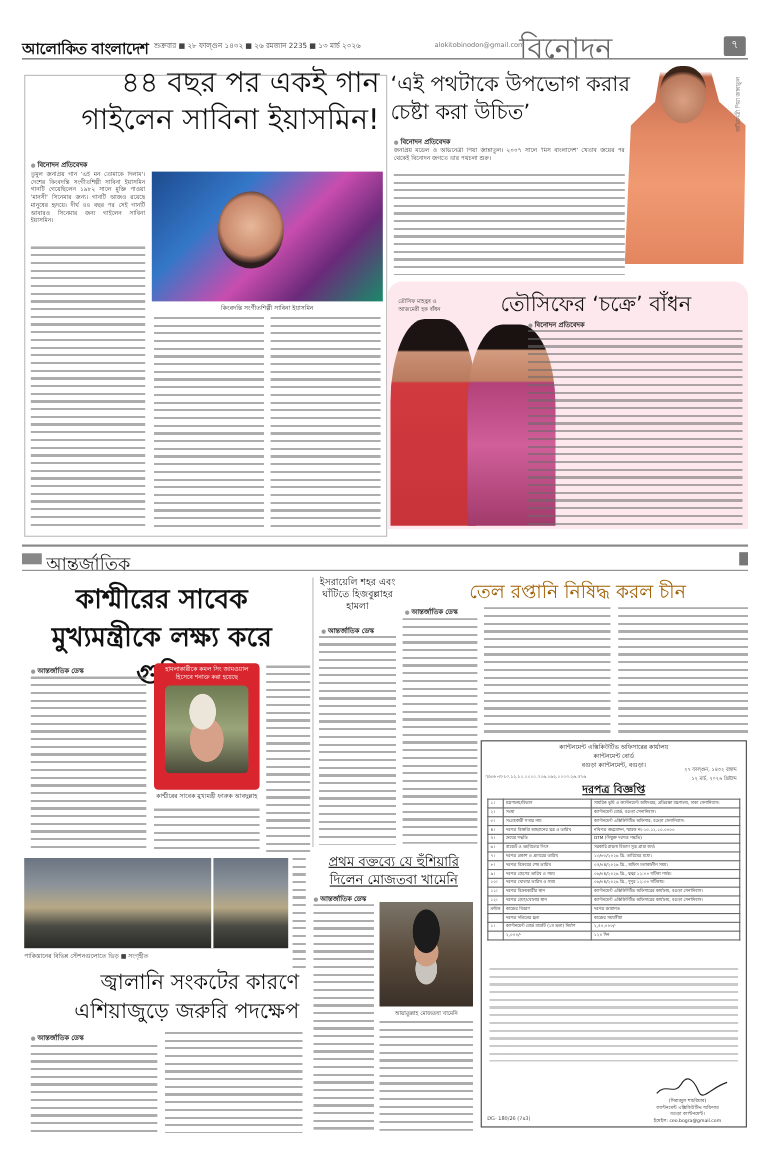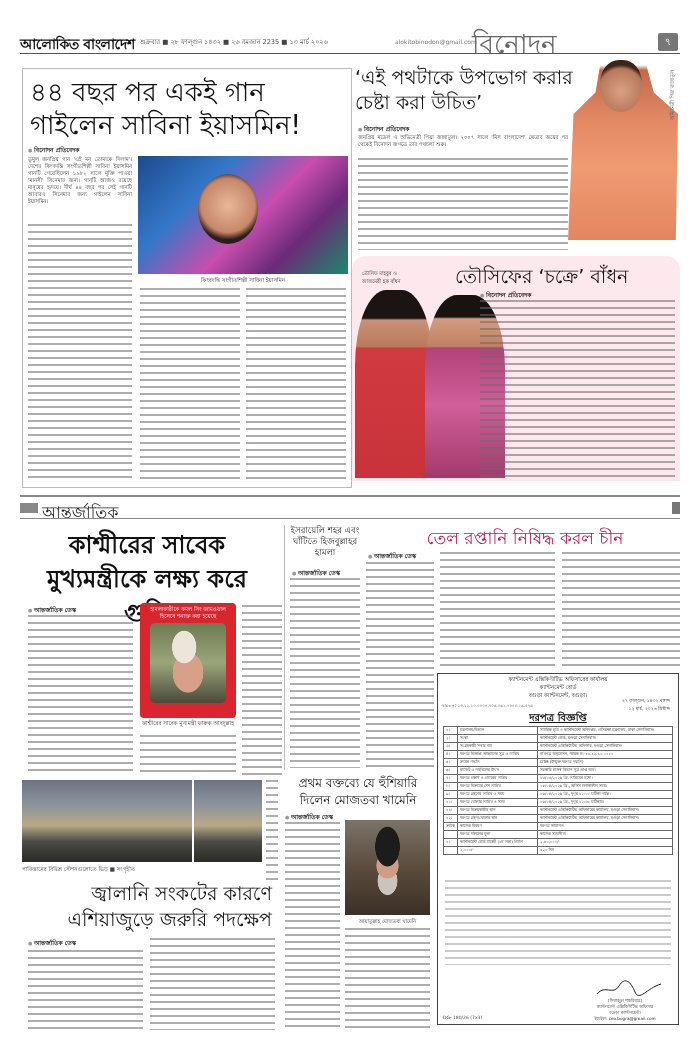--- a/index.html
+++ b/index.html
@@ -17,21 +17,21 @@
 
   
   .body-text { font-size: 5.3px; line-height: 7px; color: #333; text-align: justify; overflow: hidden; }
   .filler { background: repeating-linear-gradient(to bottom, #6a6a6a 0px, #6a6a6a 2px, transparent 2px, transparent 7px); opacity: 0.55; }
   .byline { font-size: 6px; font-weight: bold; color: #222; }
   .byline::before { content: "● "; color: #999; font-size: 5px; }
   .caption { font-size: 5.5px; color: #333; text-align: center; }
 
   
   .lead-box { left: 22px; top: 68px; width: 330px; height: 420px; border: 1px solid #bbb; }
-  .lead-head { left: 30px; top: 76px; width: 315px; font-size: 26px; line-height: 33px; text-align: left; color: #111; }
+  .lead-head { left: 30px; top: 60px; width: 315px; font-size: 26px; line-height: 33px; text-align: right; color: #111; }
   .photo-sabina { left: 138px; top: 156px; width: 210px; height: 118px; background: linear-gradient(135deg, #1d4b8f 0%, #3477c8 30%, #c84dae 55%, #6b2a7a 75%, #1a8a6a 100%); }
   .photo-sabina .face { position: absolute; left: 60px; top: 18px; width: 60px; height: 70px; border-radius: 50%; background: radial-gradient(circle at 50% 45%, #e7b79a 0%, #c8876a 55%, #2b1d1d 70%); }
 
   
   .rt-head { left: 355px; top: 65px; width: 240px; font-size: 19px; line-height: 25px; color: #111; }
   .photo-model { left: 568px; top: 60px; width: 110px; height: 180px; background: linear-gradient(to bottom, transparent 0px, transparent 5px, #c36a4c 10px, #e48a65 35%, #f09a72 60%, #e38660 100%); clip-path: polygon(30% 0, 70% 0, 78% 18%, 100% 30%, 98% 100%, 0 100%, 5% 30%, 25% 18%); }
   .photo-model .head { position: absolute; left: 32px; top: 0; width: 42px; height: 52px; border-radius: 45% 45% 50% 50%; background: radial-gradient(circle at 50% 60%, #d9a184 0%, #b8775a 60%, #3b2418 70%); }
   .model-credit { left: 668px; top: 70px; font-size: 5px; color: #555; writing-mode: vertical-rl; transform: rotate(180deg); }
 
   
@@ -51,31 +51,31 @@
   
   .kash-head { left: 22px; top: 528px; width: 250px; font-size: 24px; line-height: 34px; text-align: center; font-weight: bold; color: #111; }
   .kash-box { left: 140px; top: 603px; width: 96px; height: 115px; background: #d9252e; border-radius: 4px; }
   .kash-box-title { left: 143px; top: 606px; width: 90px; font-size: 5.5px; color: #fff; text-align: center; line-height: 7px; }
   .photo-farooq { left: 150px; top: 623px; width: 76px; height: 80px; border-radius: 5px; background: radial-gradient(ellipse at 45% 30%, #ece6da 0 20%, transparent 21%), radial-gradient(ellipse at 50% 62%, #d6a188 0 28%, transparent 29%), linear-gradient(to bottom, #6e7a52, #9aa57a 50%, #4a4a3a); }
 
   
   .isr-head { left: 290px; top: 525px; width: 70px; font-size: 8.5px; line-height: 11px; text-align: center; color: #222; }
 
   
-  .china-head { left: 370px; top: 525px; width: 310px; font-size: 17px; text-align: center; color: #be185d; }
+  .china-head { left: 370px; top: 525px; width: 310px; font-size: 17px; text-align: center; color: #a16207; }
 
   
   .photo-street { left: 22px; top: 780px; width: 240px; height: 82px; background: linear-gradient(to bottom, #6b7582 0%, #8c939a 30%, #b7a986 55%, #4c4c46 75%, #2a2a26 100%); }
   .photo-street .seg { position: absolute; top: 0; height: 100%; width: 2px; background: #fff; }
   .street-caption { left: 22px; top: 866px; font-size: 5.5px; color: #444; }
 
   .fuel-head { left: 22px; top: 880px; width: 250px; font-size: 19px; line-height: 26px; text-align: right; color: #111; }
 
   
-  .moj-head { left: 283px; top: 775px; width: 150px; font-size: 12px; line-height: 17px; text-align: center; color: #111; }
+  .moj-head { left: 283px; top: 775px; width: 150px; font-size: 12px; line-height: 17px; text-align: center; color: #111; text-decoration: underline; }
   .photo-moj { left: 345px; top: 820px; width: 85px; height: 95px; background: radial-gradient(ellipse at 50% 28%, #1c1c1c 0 20%, transparent 21%), radial-gradient(ellipse at 50% 48%, #cf9d81 0 18%, transparent 19%), radial-gradient(ellipse at 50% 64%, #c9c4be 0 16%, transparent 17%), linear-gradient(to bottom, #7a7468 0%, #5b4c3d 50%, #3a3028 100%); }
   .moj-caption { left: 345px; top: 918px; width: 85px; font-size: 5px; color: #333; text-align: center; }
 
   
   .ad-box { left: 437px; top: 673px; width: 242px; height: 352px; border: 1px solid #444; background: #fff; }
   .ad-title-1 { left: 437px; top: 676px; width: 242px; font-size: 5.5px; text-align: center; color: #222; }
   .ad-title-2 { left: 437px; top: 684px; width: 242px; font-size: 5.5px; text-align: center; color: #222; }
   .ad-title-3 { left: 437px; top: 692px; width: 242px; font-size: 5.5px; text-align: center; color: #222; }
   .ad-memo { left: 441px; top: 703px; font-size: 4px; color: #444; }
   .ad-date { left: 622px; top: 697px; font-size: 4.5px; color: #333; line-height: 8px; text-align: right; }

